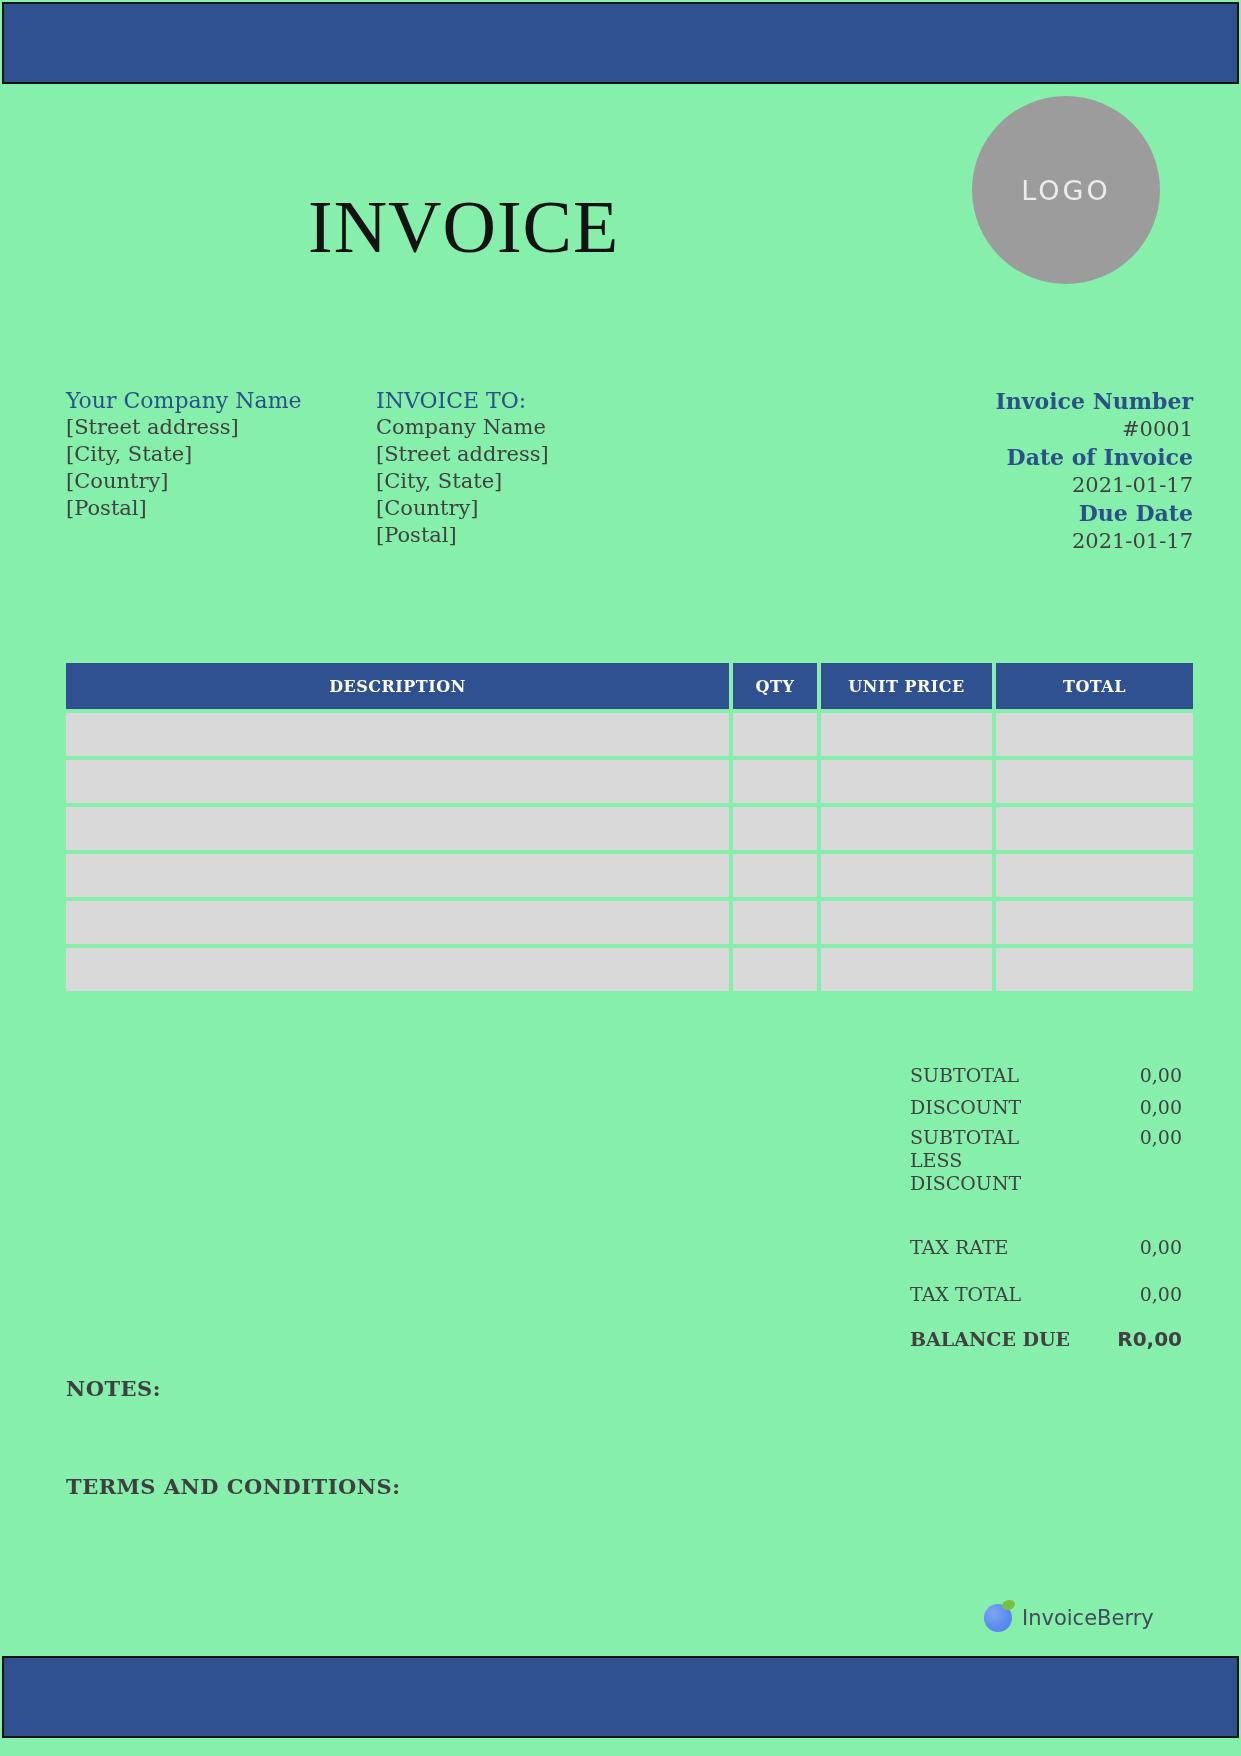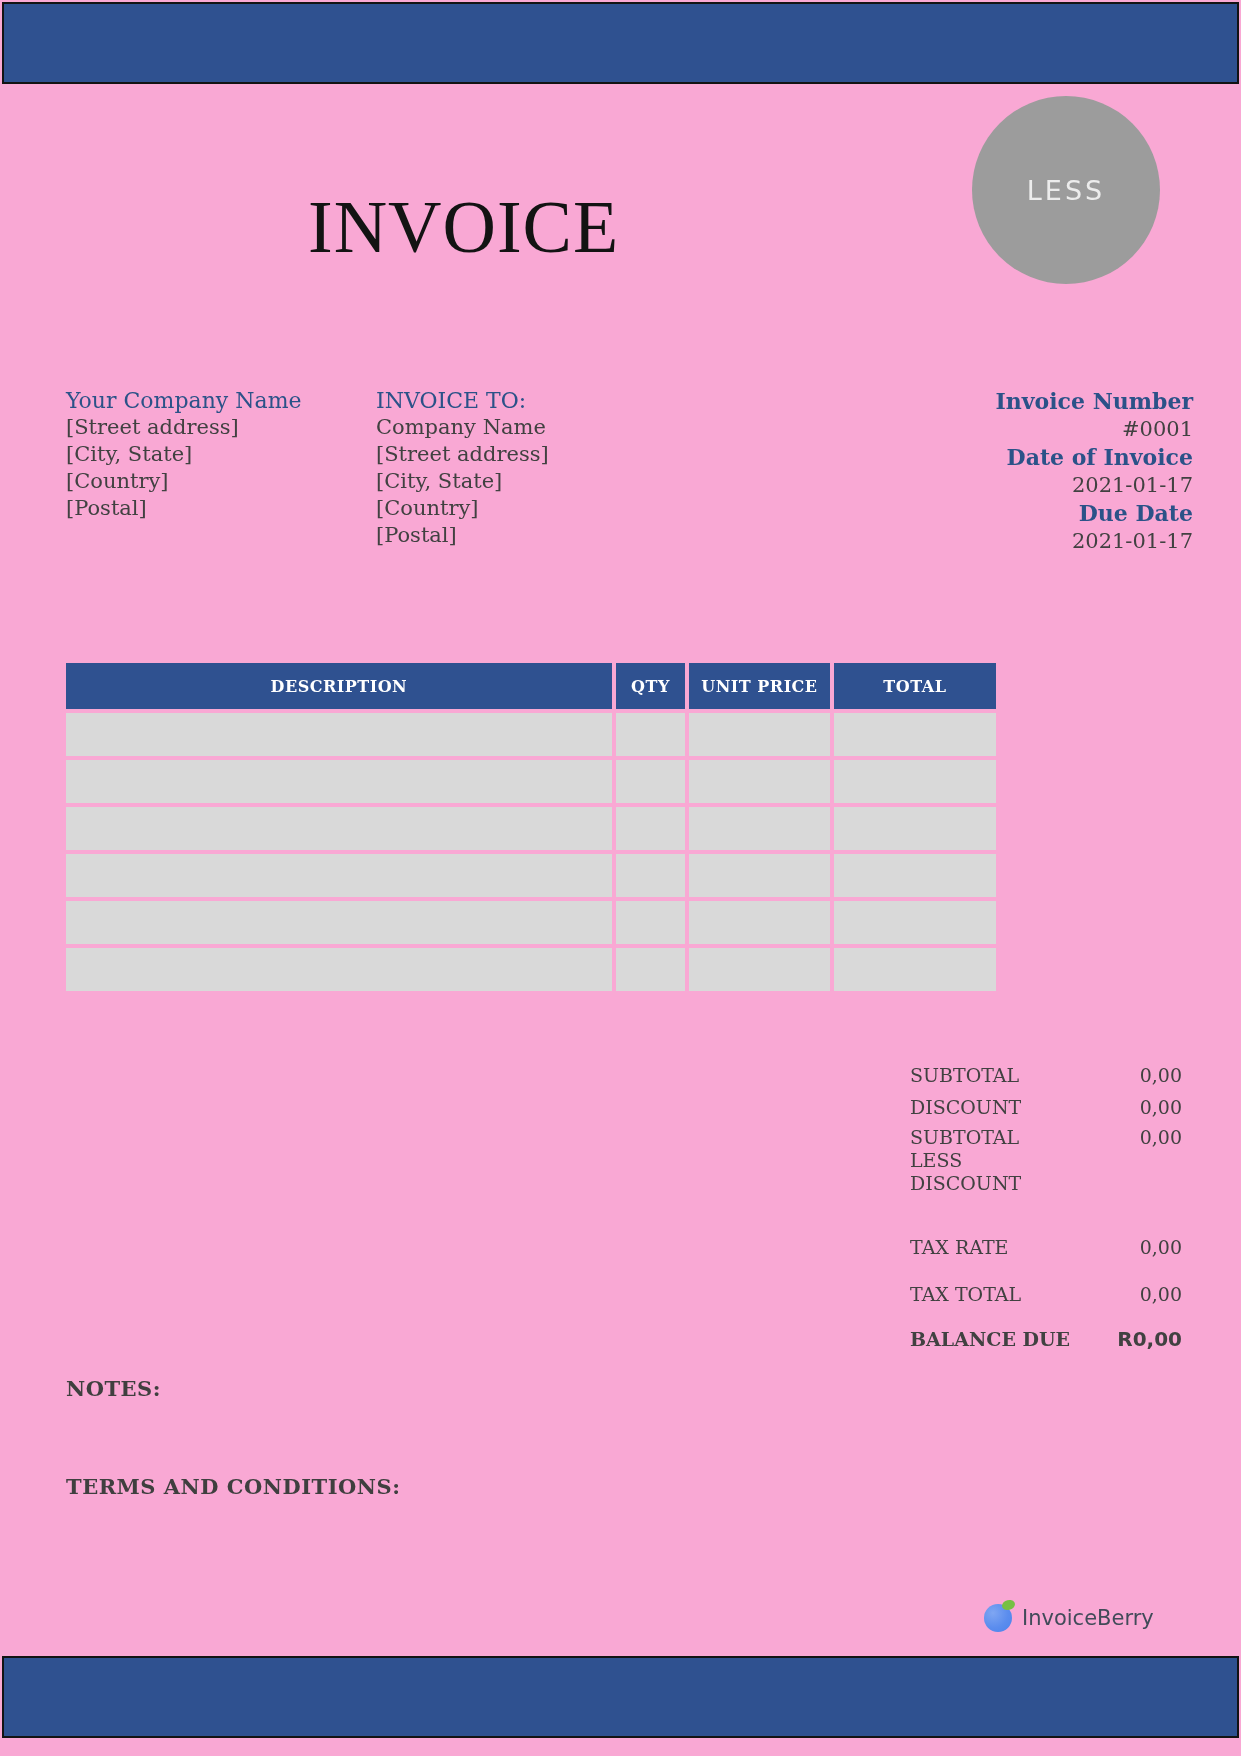--- a/index.html
+++ b/index.html
@@ -11,21 +11,21 @@
     --logo-gray:#9C9C9C;
     --berry-blue:#5B8DEE;
     --leaf-green:#77C043;
     --brand-text:#414B59;
   }
   *{margin:0;padding:0;box-sizing:border-box;}
   html,body{background:#fff;}
   .page{
     position:relative;
     width:1241px;height:1756px;
-    background:#f9a8d4;
+    background:#86efac;
     overflow:hidden;
     font-family:"DejaVu Serif", serif;
   }
   .top-bar{
     position:absolute;left:2px;top:2px;width:1237px;height:82px;
     background:var(--bar-blue);
     border:2px solid var(--border-black);
   }
   .footer-bar{
     position:absolute;left:2px;top:1656px;width:1237px;height:82px;
@@ -53,21 +53,21 @@
   .info-company{left:66px;width:300px;}
   .info-to{left:376px;width:300px;}
   .info-meta{right:48px;width:340px;text-align:right;}
   .info-heading{
     font-weight:normal;font-size:22px;line-height:27px;color:var(--heading-blue);
   }
   .info-line{font-size:21px;line-height:27px;color:var(--text-gray);}
   .meta-label{font-weight:bold;font-size:22px;line-height:28px;color:var(--heading-blue);}
   .meta-value{font-size:21px;line-height:28px;color:var(--text-gray);}
 
-  .items-table{position:absolute;left:66px;top:663px;width:930px;}
+  .items-table{position:absolute;left:66px;top:663px;width:1127px;}
   .t-head,.t-row{display:flex;gap:4px;}
   .t-head{height:46px;margin-bottom:4px;}
   .t-row{height:43px;margin-bottom:4px;}
   .c-desc{width:663px;}
   .c-qty{width:84px;}
   .c-unit{width:171px;}
   .c-total{width:197px;}
   .t-head > div{
     background:var(--bar-blue);
     color:#ffffff;
@@ -120,21 +120,21 @@
 </head>
 <body>
 
 <div class="page">
 
   <div class="top-bar"></div>
 
   <div class="invoice-title">INVOICE</div>
 
   <div class="logo-circle">
-    <span>LESS</span>
+    <span>LOGO</span>
   </div>
 
   <div class="info-block info-company">
     <div class="info-heading">Your Company Name</div>
     <div class="info-line">[Street address]</div>
     <div class="info-line">[City, State]</div>
     <div class="info-line">[Country]</div>
     <div class="info-line">[Postal]</div>
   </div>
 

